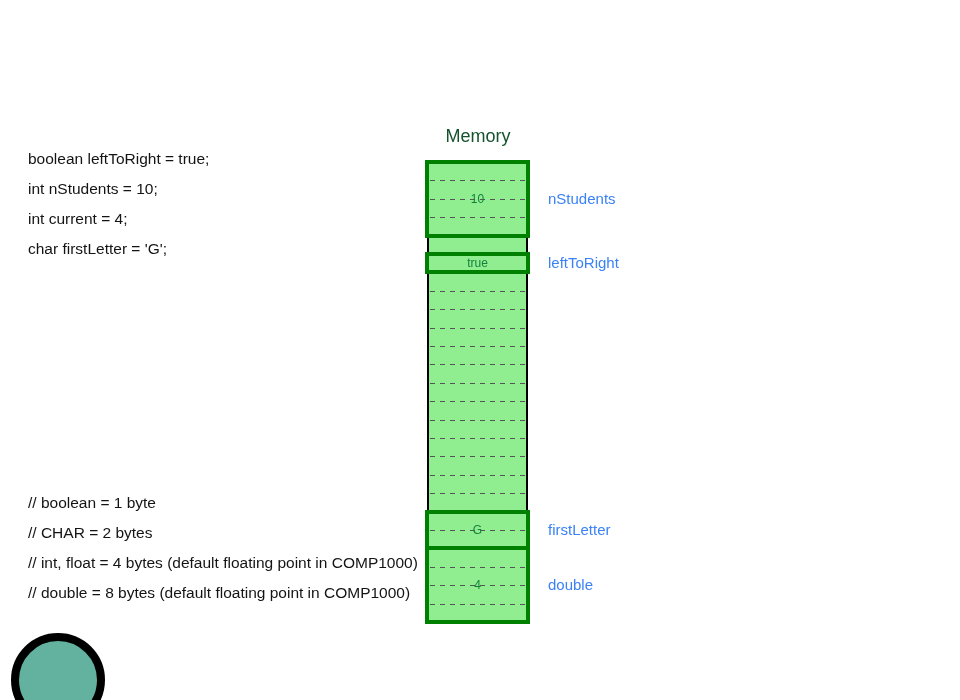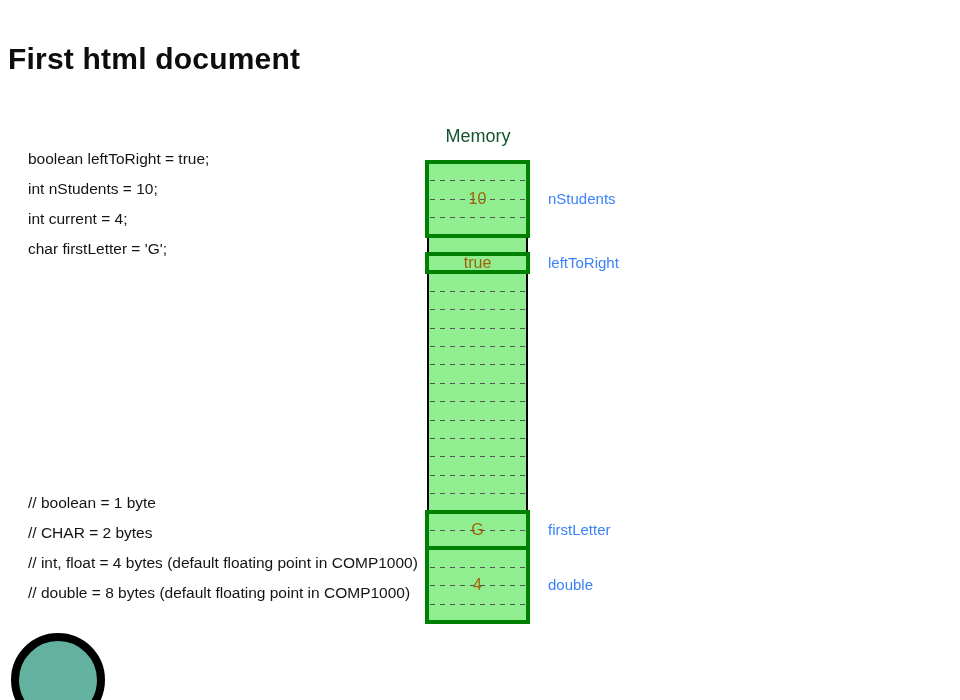--- a/index.html
+++ b/index.html
@@ -78,22 +78,22 @@
     z-index: 3;
   }
   .cell-dash {
     position: absolute;
     height: 1px;
     z-index: 4;
   }
   .cell-value {
     position: absolute;
     text-align: center;
-    font-size: 16px;
-    color: #a16207;
+    font-size: 12px;
+    color: #15803d;
     z-index: 5;
   }
   .cell-label {
     position: absolute;
     font-size: 15px;
     color: #3b82f6;
     white-space: nowrap;
     z-index: 5;
   }
   .teal-circle {
@@ -107,21 +107,20 @@
     border-style: solid;
     border-width: 8px;
     z-index: 6;
   }
 </style>
 </head>
 <body>
 
 <div id="stage">
 
-  <h1 class="page-title">First html document</h1>
 
 
   <div class="code-block">
       <div>boolean leftToRight = true;</div>
       <div>int nStudents = 10;</div>
       <div>int current = 4;</div>
       <div>char firstLetter = 'G';</div>
     </div>
 
   <div class="comment-block">

